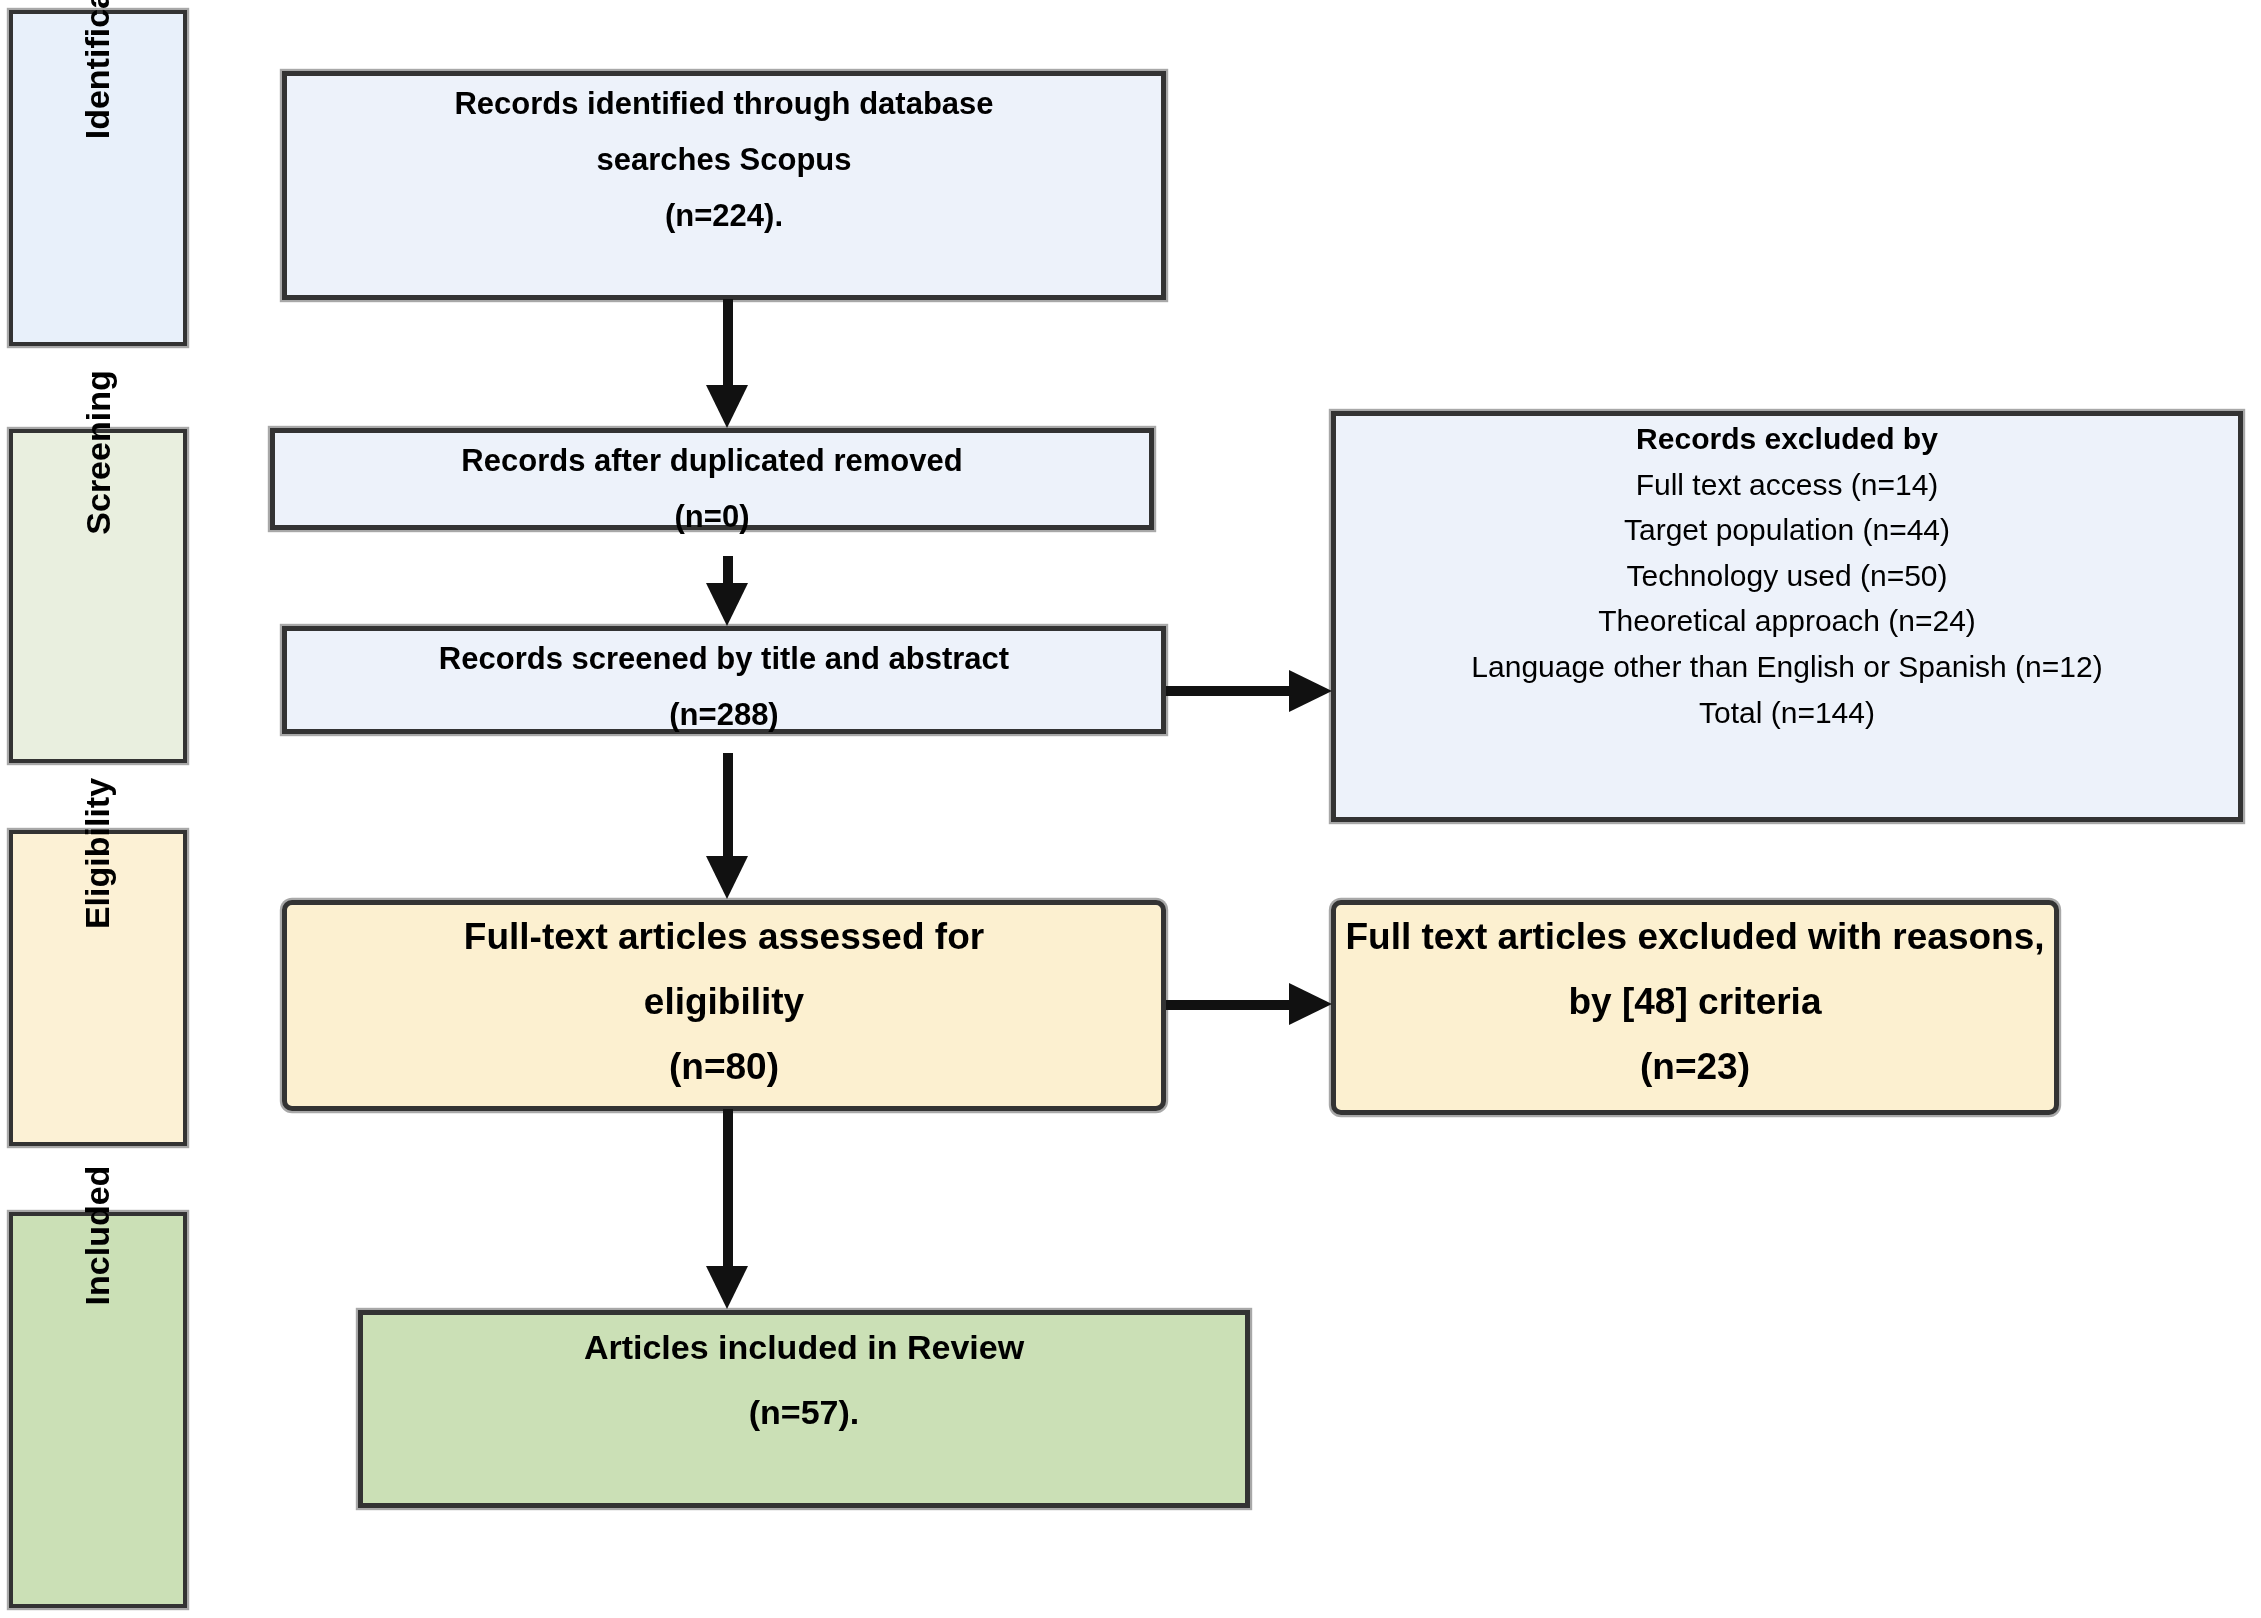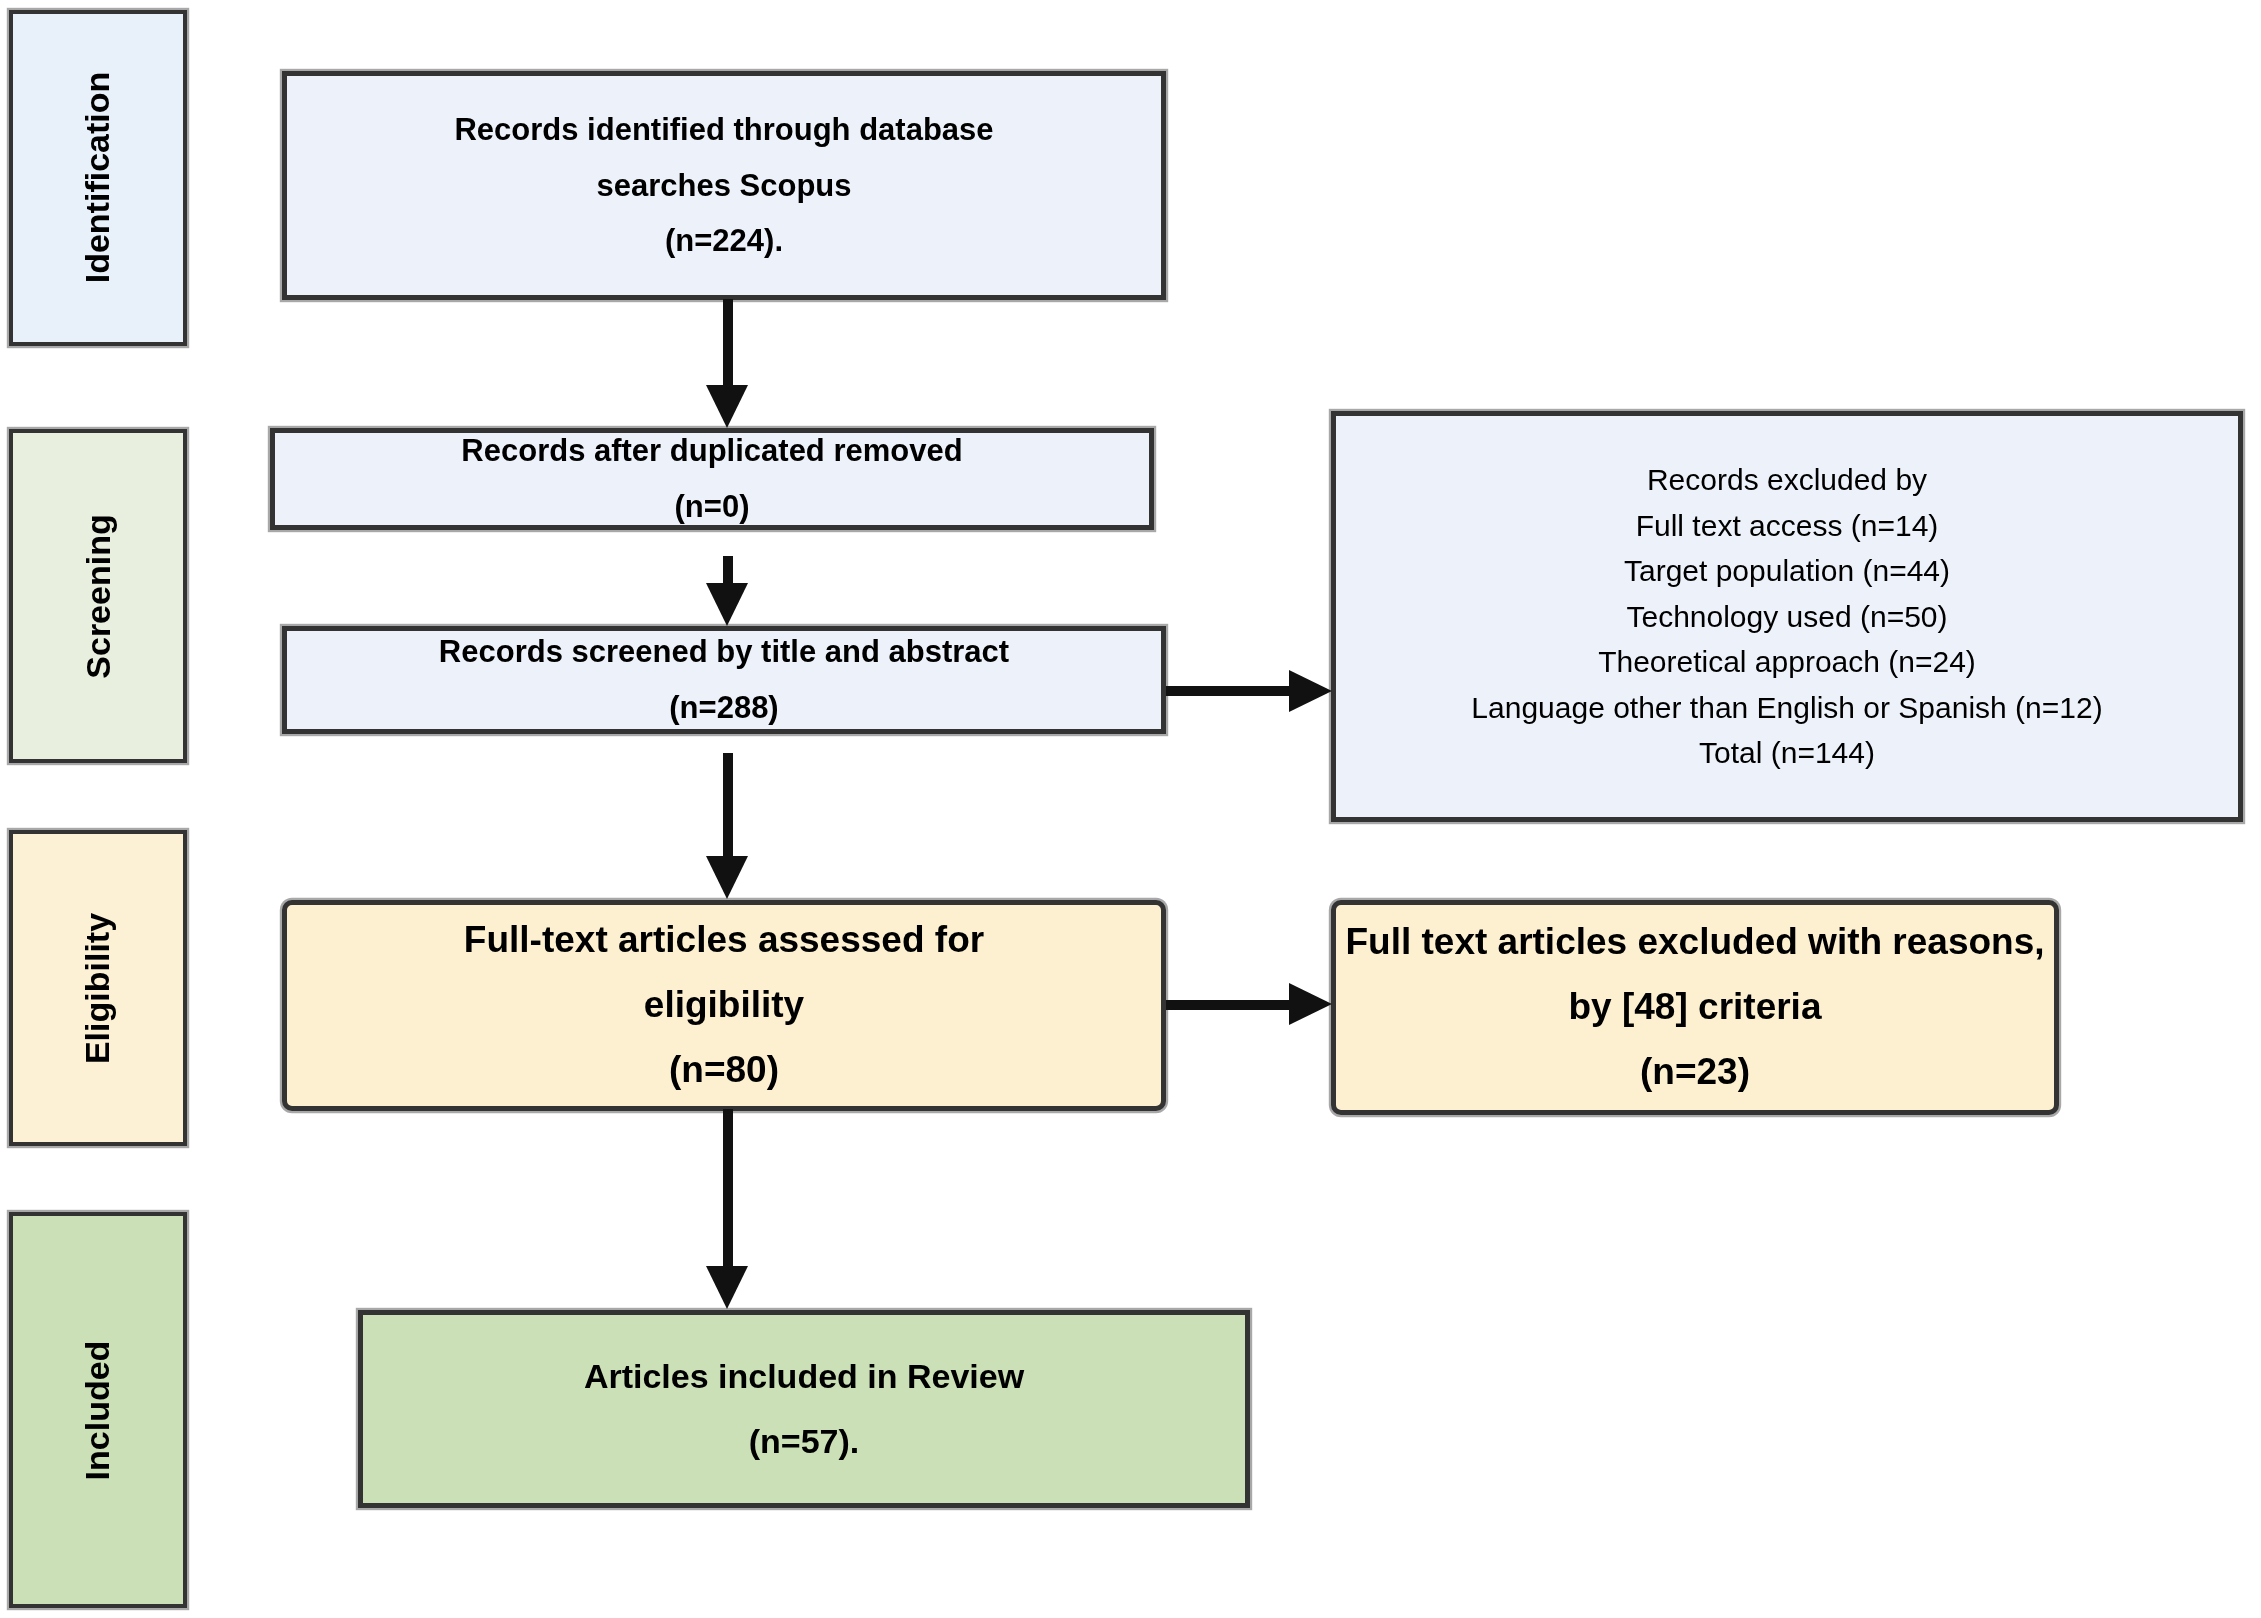--- a/index.html
+++ b/index.html
@@ -9,33 +9,33 @@
   }
   html,body{margin:0;padding:0;background:#ffffff;}
   .canvas{
     position:relative; width:2261px; height:1618px; background:#ffffff;
     font-family:"Liberation Sans", sans-serif; color:#000;
   }
   .box{
     position:absolute; box-sizing:border-box;
     border:5.2px solid var(--border);
     box-shadow:0 0 0 2.2px #a8a8a8;
-    display:flex; flex-direction:column; align-items:center; justify-content:center;
+    display:flex; flex-direction:column; align-items:center; 
     text-align:center; font-weight:bold;
   }
   .stage{
     border-width:4.5px;
     font-size:34px;
   }
   .stage .rot{ transform:rotate(-90deg); white-space:nowrap; }
   .flowtext{ font-size:31px; line-height:1.8; }
   .bigtext{ font-size:37px; line-height:1.75;border-radius:10px; }
   .medtext{ font-size:34px; line-height:1.9; }
   .side-list{ font-size:30px; line-height:1.52; font-weight:normal; }
-  .side-list .title{ font-weight:normal; }
+  .side-list .title{ font-weight:bold; }
   .shaft-v{ position:absolute; width:9.7px; background:var(--arrow); }
   .shaft-h{ position:absolute; height:9.7px; background:var(--arrow); }
   .head-down{ position:absolute; width:0; height:0;
     border-left:21.6px solid transparent; border-right:21.6px solid transparent;
     border-top:43px solid var(--arrow); }
   .head-right{ position:absolute; width:0; height:0;
     border-top:21.6px solid transparent; border-bottom:21.6px solid transparent;
     border-left:43px solid var(--arrow); }
 </style>
 </head>

